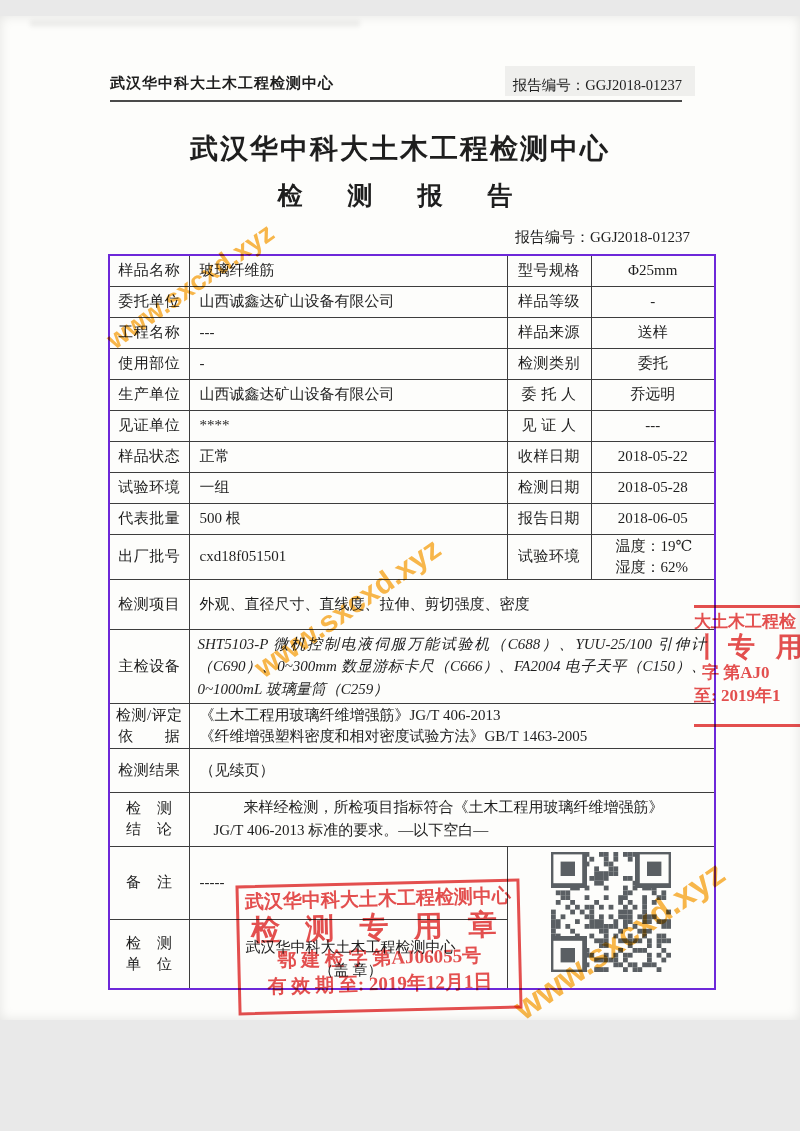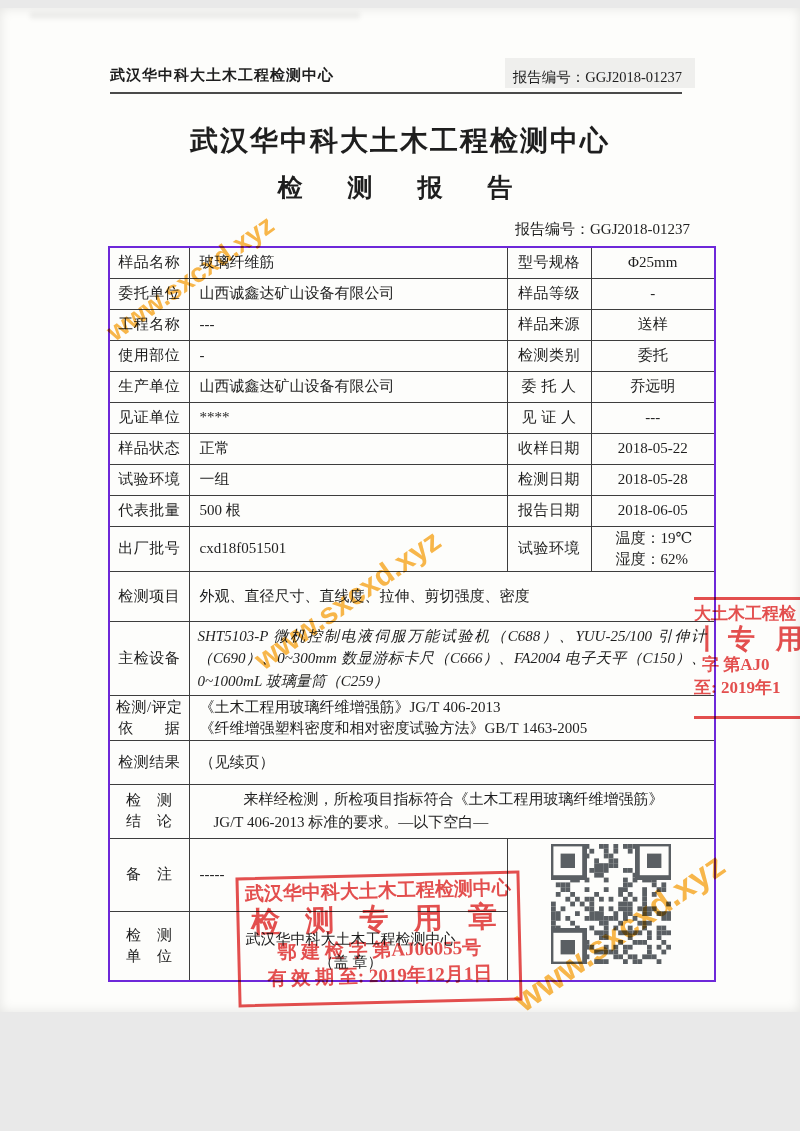--- a/index.html
+++ b/index.html
@@ -1,17 +1,17 @@
 <!DOCTYPE html>
 <html><head>
 <meta charset="utf-8">
 <style>
   html,body{margin:0;padding:0;background:#e9e9e9;}
   .page{
-    position:relative;width:800px;height:1004px;margin:8px auto;overflow:hidden;
+    position:relative;width:800px;height:1004px;margin:16px auto;overflow:hidden;
     background:#fdfdfb;
     font-family:"Liberation Serif","DejaVu Serif",serif;color:#1e1e1e;
     box-shadow:inset 0 0 12px rgba(0,0,0,.10);
   }
   .scan-streak{position:absolute;left:30px;top:4px;width:330px;height:7px;background:rgba(0,0,0,.06);filter:blur(2px);}
   
   .phead-org{position:absolute;left:110px;top:58px;font-size:15px;font-weight:bold;letter-spacing:1px;}
   .phead-no{position:absolute;right:118px;top:60px;font-size:14.5px;}
   .phead-no-shade{position:absolute;left:505px;top:50px;width:190px;height:30px;background:rgba(0,0,0,.055);}
   .phead-rule{position:absolute;left:110px;top:84px;width:572px;height:2px;background:#4a4a4a;}

